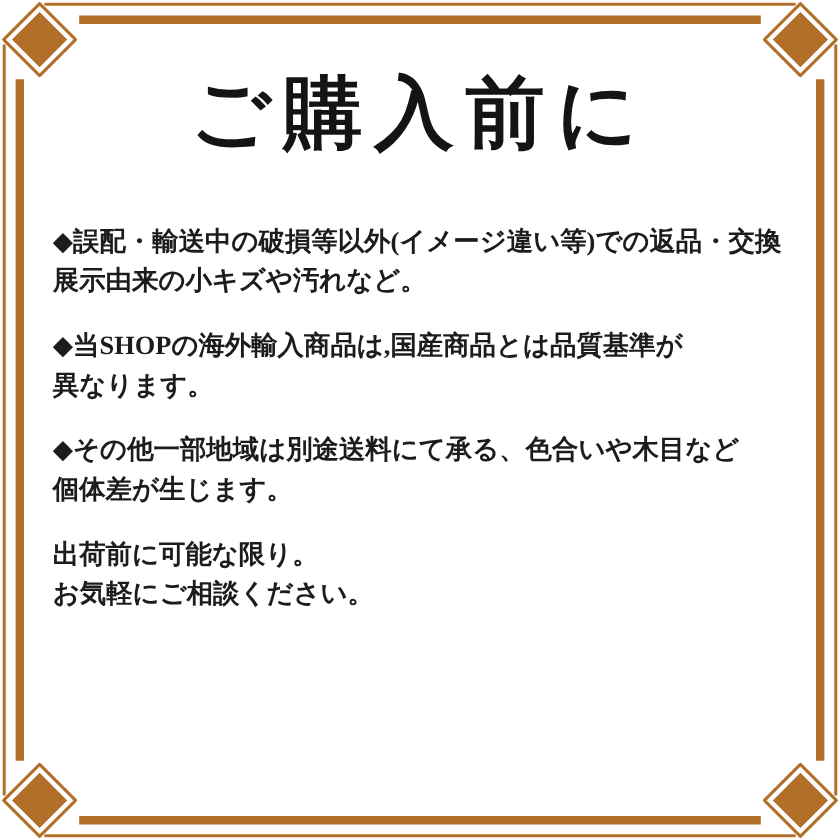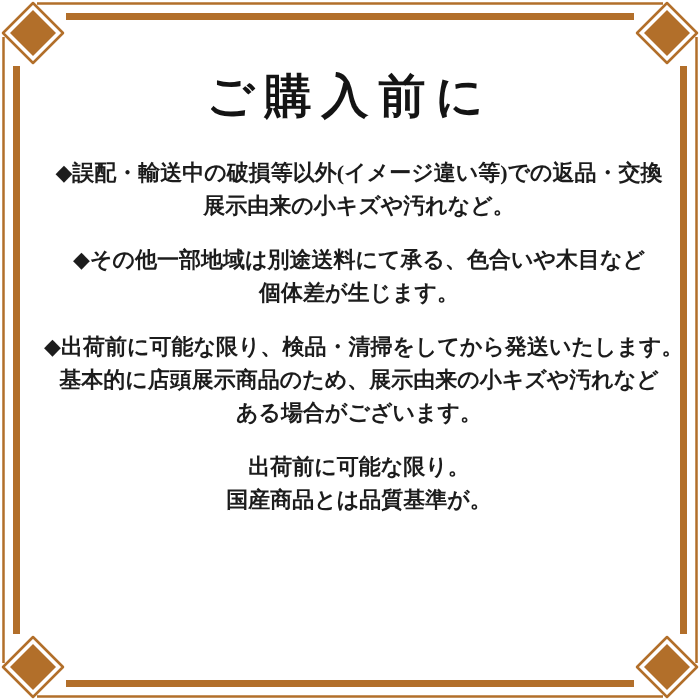--- a/index.html
+++ b/index.html
@@ -24,33 +24,32 @@
     height: 700px;
     color: var(--frame-color);
     pointer-events: none;
   }
   .title {
     position: absolute;
     top: 46px;
     left: 0;
     width: 700px;
     text-align: center;
-    font-size: 47px;
+    font-size: 66px;
     line-height: 100px;
     font-weight: bold;
     letter-spacing: 10px;
     color: #141414;
     white-space: nowrap;
   }
   .content {
     position: absolute;
-    top: 156px;
+    top: 184px;
     left: 44px;
     right: 26px;
-    text-align: center;
   }
   .para {
     margin: 0 0 21px 0;
   }
   .line {
     font-size: 22px;
     line-height: 33px;
     font-weight: 600;
     letter-spacing: 0px;
     white-space: nowrap;
@@ -94,27 +93,26 @@
   </svg>
 
   <div class="title">ご購入前に</div>
 
   <div class="content">
     <div class="para">
       <div class="line">◆誤配・輸送中の破損等以外(イメージ違い等)での返品・交換</div>
       <div class="line">展示由来の小キズや汚れなど。</div>
     </div>
     <div class="para">
+      <div class="line">◆当SHOPの海外輸入商品は,国産商品とは品質基準が</div>
+      <div class="line">異なります。</div>
+    </div>
+    <div class="para">
       <div class="line">◆その他一部地域は別途送料にて承る、色合いや木目など</div>
       <div class="line">個体差が生じます。</div>
     </div>
     <div class="para">
-      <div class="line">◆出荷前に可能な限り、検品・清掃をしてから発送いたします。</div>
-      <div class="line">基本的に店頭展示商品のため、展示由来の小キズや汚れなど</div>
-      <div class="line">ある場合がございます。</div>
-    </div>
-    <div class="para">
       <div class="line">出荷前に可能な限り。</div>
-      <div class="line">国産商品とは品質基準が。</div>
+      <div class="line">お気軽にご相談ください。</div>
     </div>
   </div>
 
 </div>
 
 </body></html>

